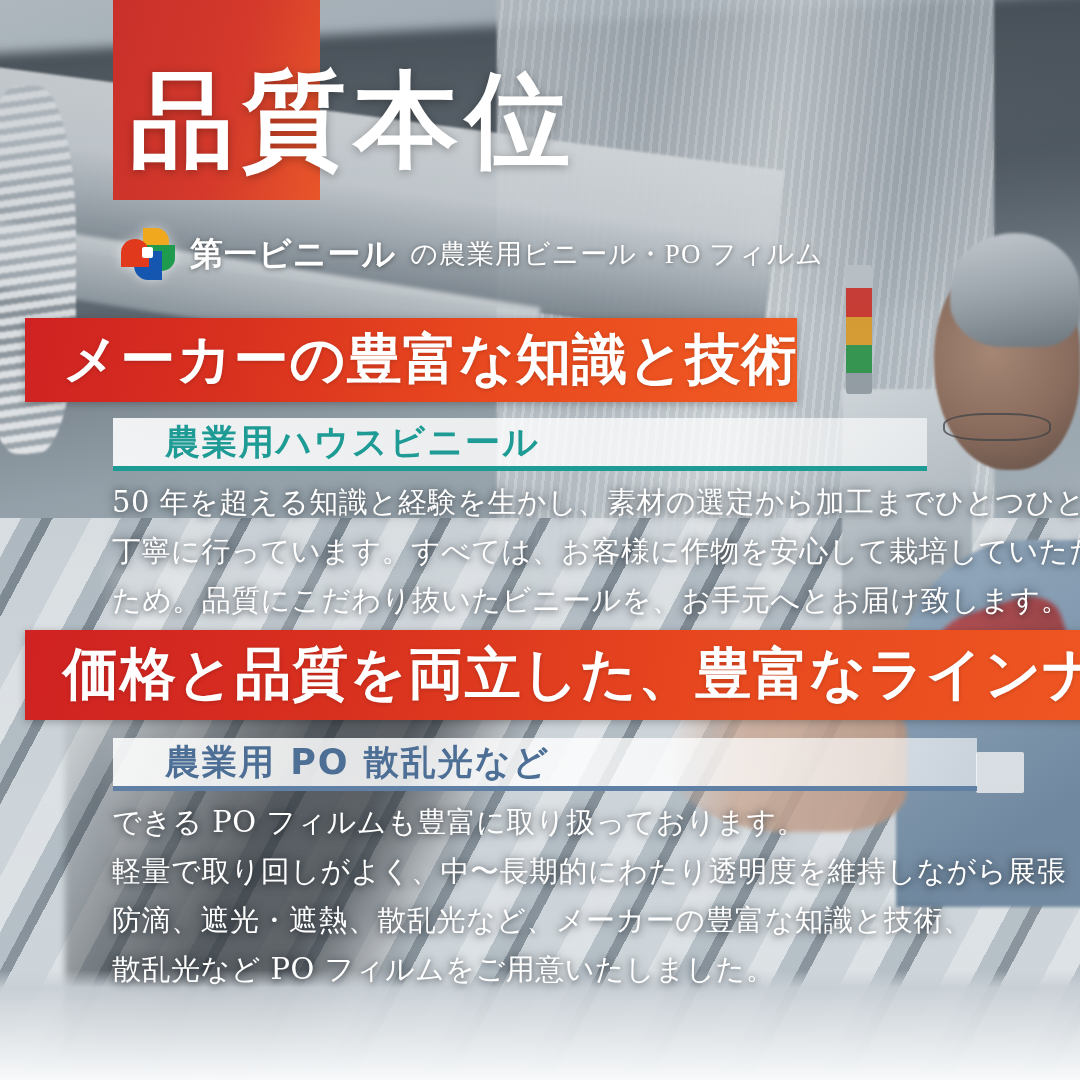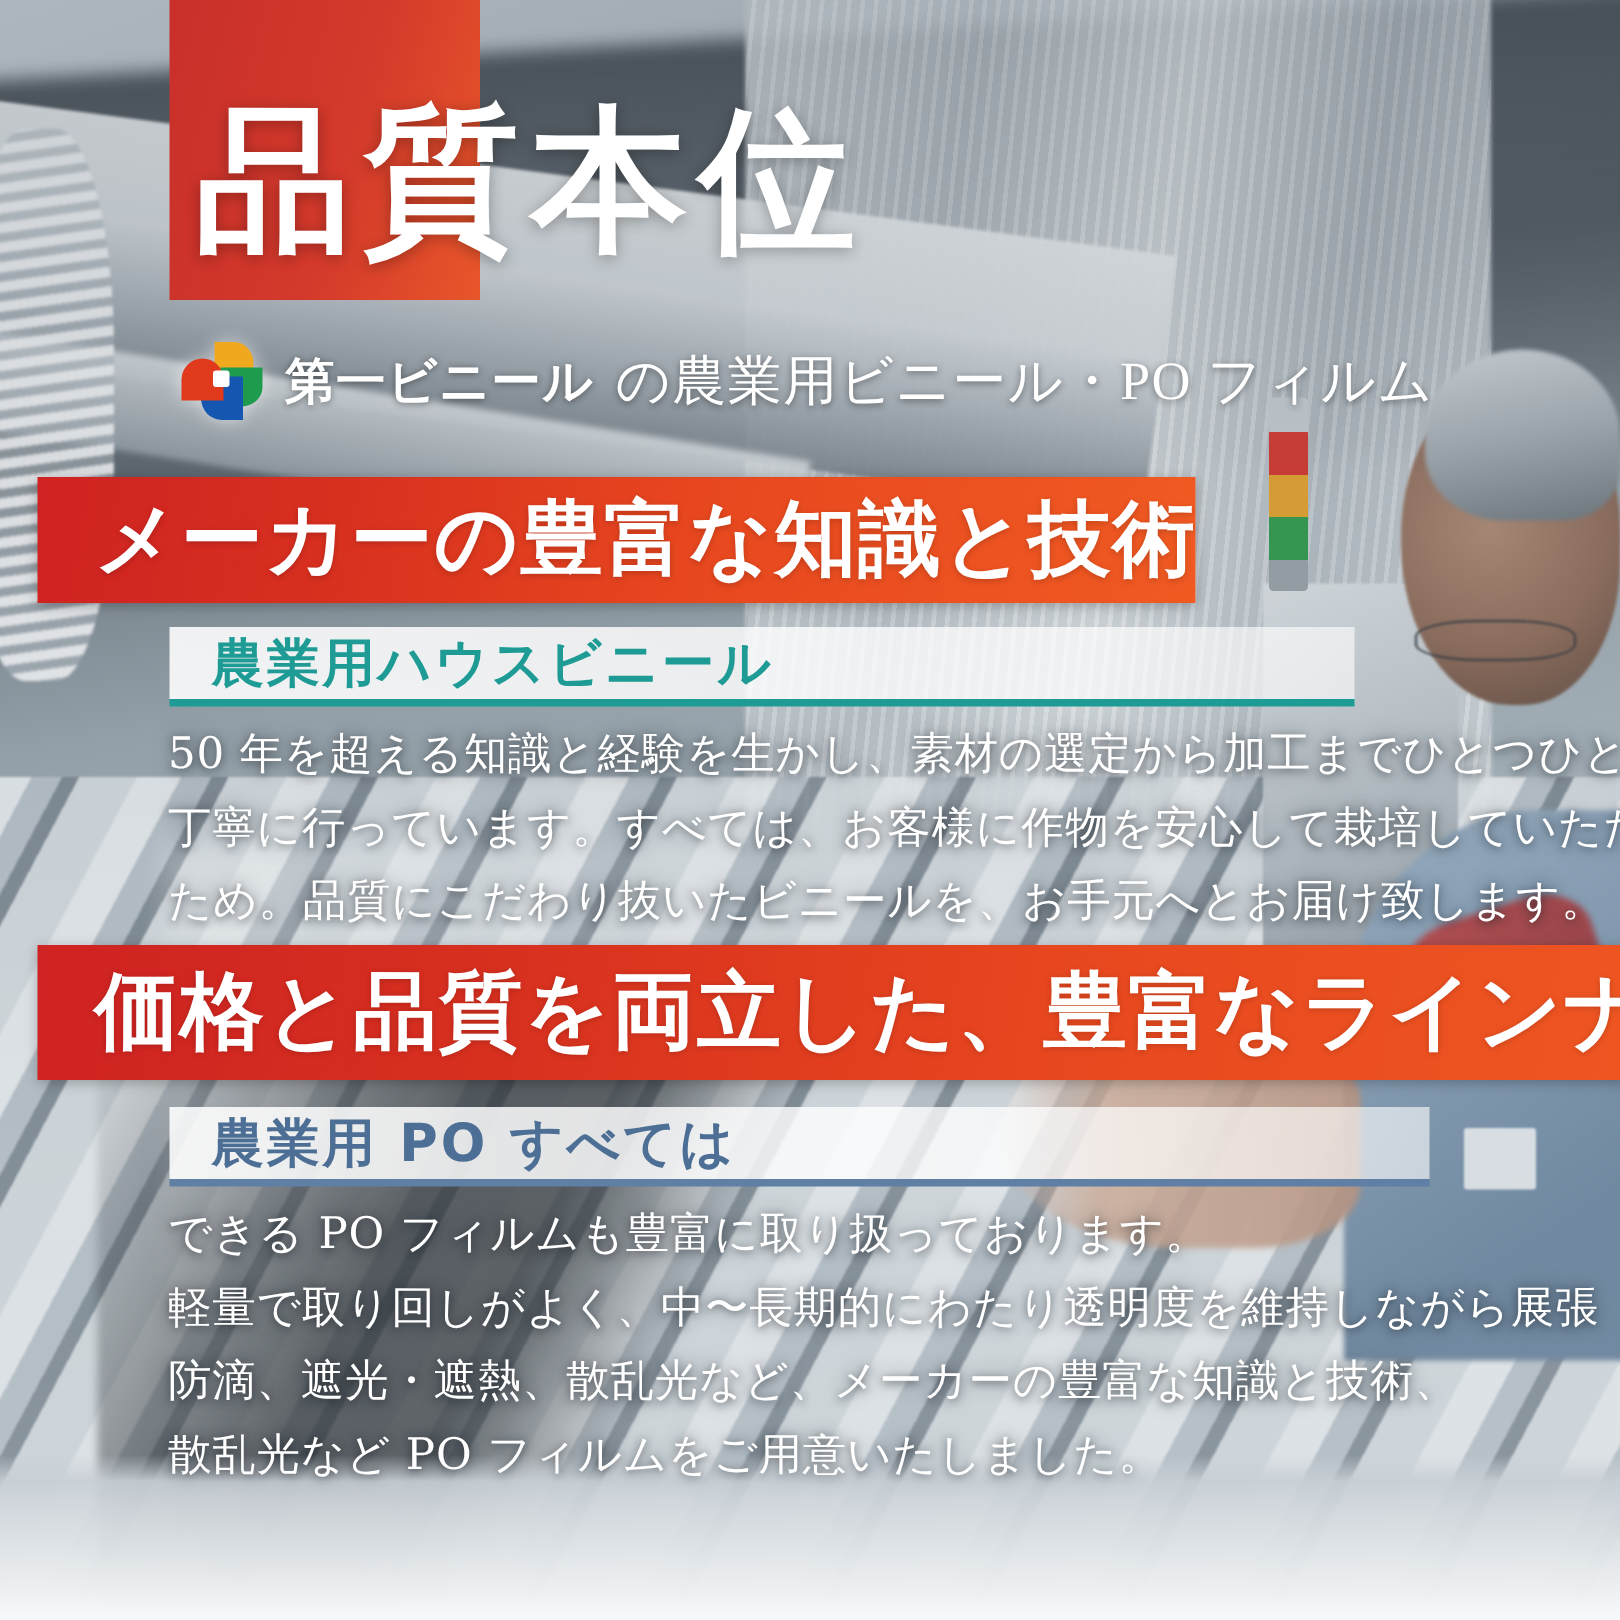--- a/index.html
+++ b/index.html
@@ -315,21 +315,21 @@
           border-radius: 2px; }
   .logo-brand {
     font-size: 33px;
     font-weight: 700;
     color: #ffffff;
     letter-spacing: 1px;
     text-shadow: 0 1px 5px rgba(0,0,0,.45);
     font-family: Liberation Mono, monospace;
   }
   .logo-tail {
-    font-size: 36px;
+    font-size: 27px;
     color: #ffffff;
     letter-spacing: 1px;
     text-shadow: 0 1px 5px rgba(0,0,0,.45);
   }
 
   
   .banner-wrap { position: absolute; display: flex; align-items: stretch; }
   .banner-tick {
     width: 26px;
     background: linear-gradient(180deg, #f3f5f6, #dfe3e6);
@@ -357,20 +357,21 @@
   #banner2-wrap { left: 12px; top: 630px; width: 944px; height: 90px; }
   #banner2-wrap .banner-text { font-size: 56px; }
 
   
   .subhead {
     position: absolute;
     display: flex;
     align-items: center;
     background: linear-gradient(90deg, rgba(255,255,255,.88) 0%,
                 rgba(255,255,255,.80) 55%, rgba(255,255,255,.60) 100%);
+    padding-left: 24px;
   }
   .subhead-text {
     font-size: 35px;
     font-weight: 700;
     letter-spacing: 2px;
     padding-left: 28px;
     white-space: nowrap;
     font-family: "DejaVu Sans", "Liberation Sans", sans-serif;
   }
   #subhead1 {
@@ -463,21 +464,21 @@
     </div>
 
     <div class="banner-wrap" id="banner2-wrap">
       <div class="banner-tick"></div>
       <div class="banner">
         <span class="banner-text">価格と品質を両立した、豊富なラインナップ</span>
       </div>
     </div>
 
     <div class="subhead" id="subhead2">
-      <span class="subhead-text">農業用 PO すべては</span>
+      <span class="subhead-text">農業用 PO 散乱光など</span>
     </div>
 
     <div class="body-text" id="body2">
       <span class="body-line">できる PO フィルムも豊富に取り扱っております。</span>
       <span class="body-line">軽量で取り回しがよく、中〜長期的にわたり透明度を維持しながら展張</span>
       <span class="body-line">防滴、遮光・遮熱、散乱光など、メーカーの豊富な知識と技術、</span>
       <span class="body-line">散乱光など PO フィルムをご用意いたしました。</span>
     </div>
 
   </div>

